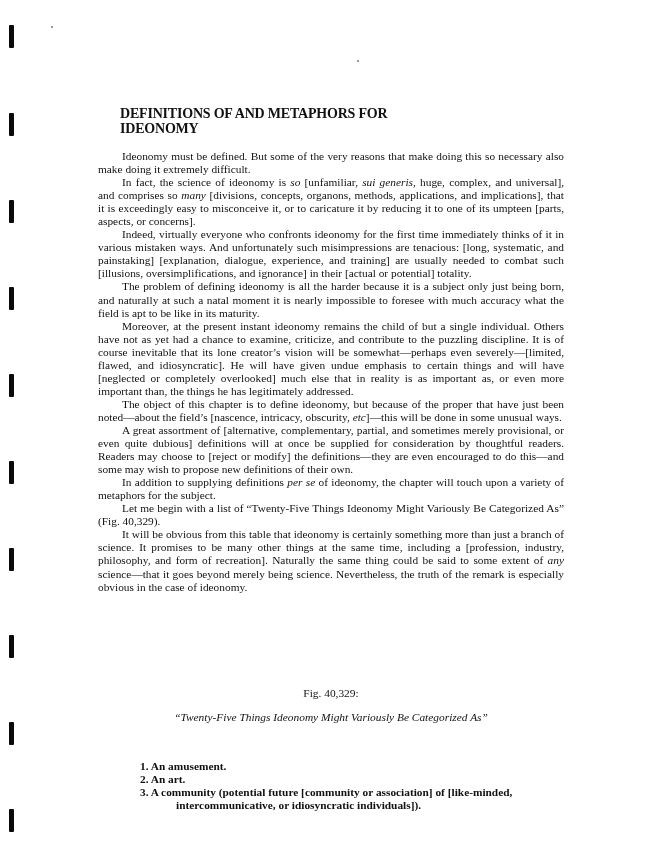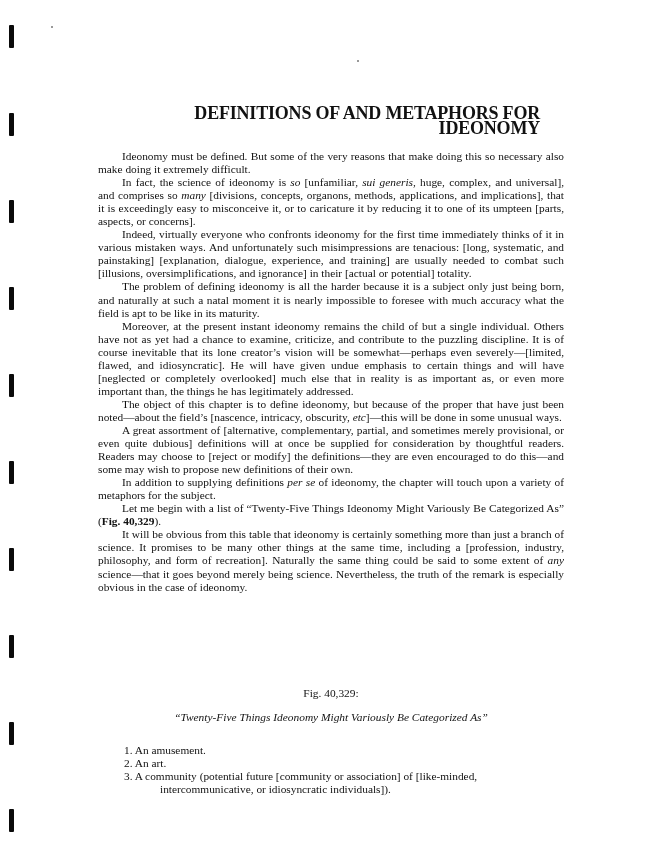--- a/index.html
+++ b/index.html
@@ -1,28 +1,28 @@
 <!DOCTYPE html>
 <html><head>
 <meta charset="utf-8">
 <style>
   html, body { margin: 0; padding: 0; background: #ffffff; }
   body { width: 657px; height: 850px; position: relative; overflow: hidden; font-family: "Liberation Serif", "DejaVu Serif", serif; color: #111; }
   .binder { position: absolute; left: 9px; width: 5px; height: 23px; background: #0a0a0a; border-radius: 1px; }
   .speck { position: absolute; width: 2px; height: 2px; background: #999; }
-  .title { position: absolute; left: 120px; width: 420px; top: 106px; text-align: right; font-weight: bold; font-size: 18px; line-height: 15px; letter-spacing: -0.2px; }
+  .title { position: absolute; left: 120px; width: 420px; top: 106px; text-align: left; font-weight: bold; font-size: 14px; line-height: 15px; letter-spacing: -0.2px; }
   .body { position: absolute; left: 98px; width: 466px; top: 150px; font-size: 11.35px; line-height: 13.05px; }
   .body p { margin: 0; text-align: justify; text-indent: 24px; }
   .fig-label { position: absolute; left: 98px; width: 466px; top: 687px; text-align: center; font-size: 11.4px; }
   .fig-caption { position: absolute; left: 98px; width: 466px; top: 711px; text-align: center; font-size: 11.4px; font-style: italic; font-family: Liberation Serif, serif; }
-  .list { position: absolute; left: 124px; top: 744px; font-size: 11.35px; line-height: 13px; margin: 0; padding: 0; list-style: none; width: 440px; }
+  .list { position: absolute; left: 124px; top: 744px; font-size: 11.35px; line-height: 13px; margin: 16px; padding: 0; list-style: none; width: 440px; font-weight: bold; }
   .list li { margin: 0; }
   .list .cont { display: block; padding-left: 36px; }
   i, em { font-style: italic; }
-  b { font-weight: bold; }
+  b { font-weight: normal; }
 </style>
 </head>
 <body>
 
 <div class="binder" style="top:25px"></div>
 <div class="binder" style="top:113px"></div>
 <div class="binder" style="top:200px"></div>
 <div class="binder" style="top:287px"></div>
 <div class="binder" style="top:374px"></div>
 <div class="binder" style="top:461px"></div>

